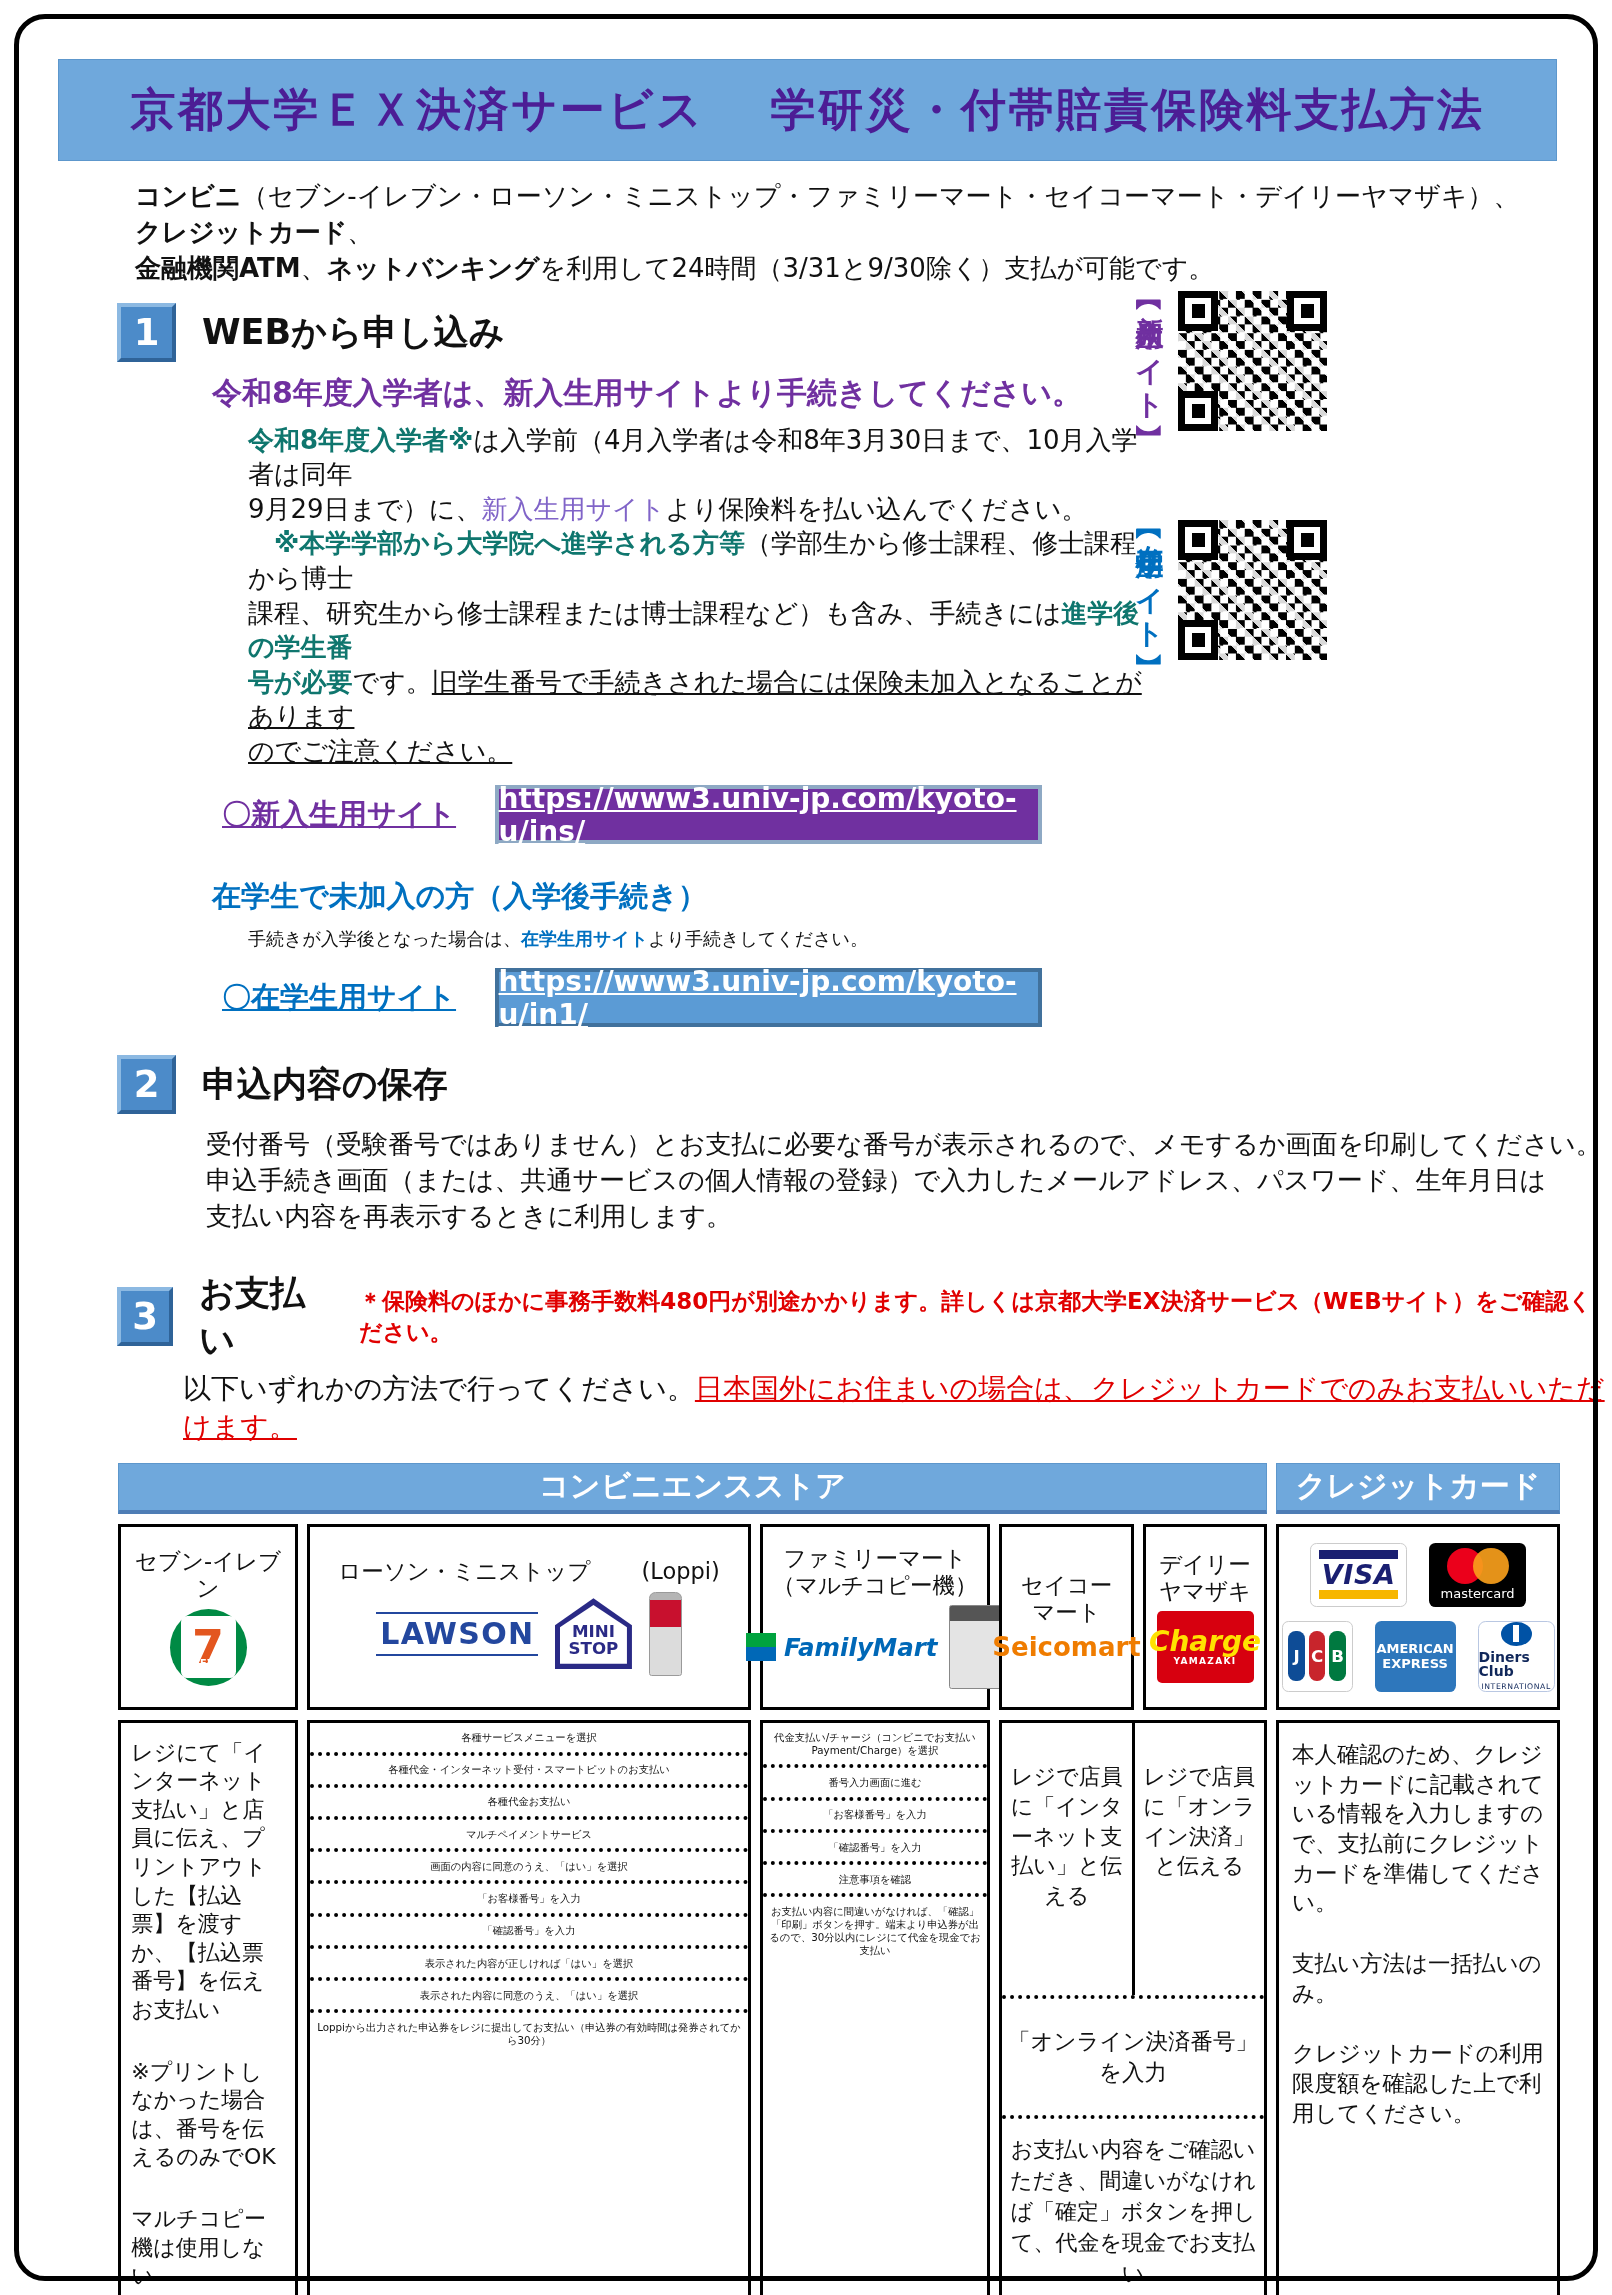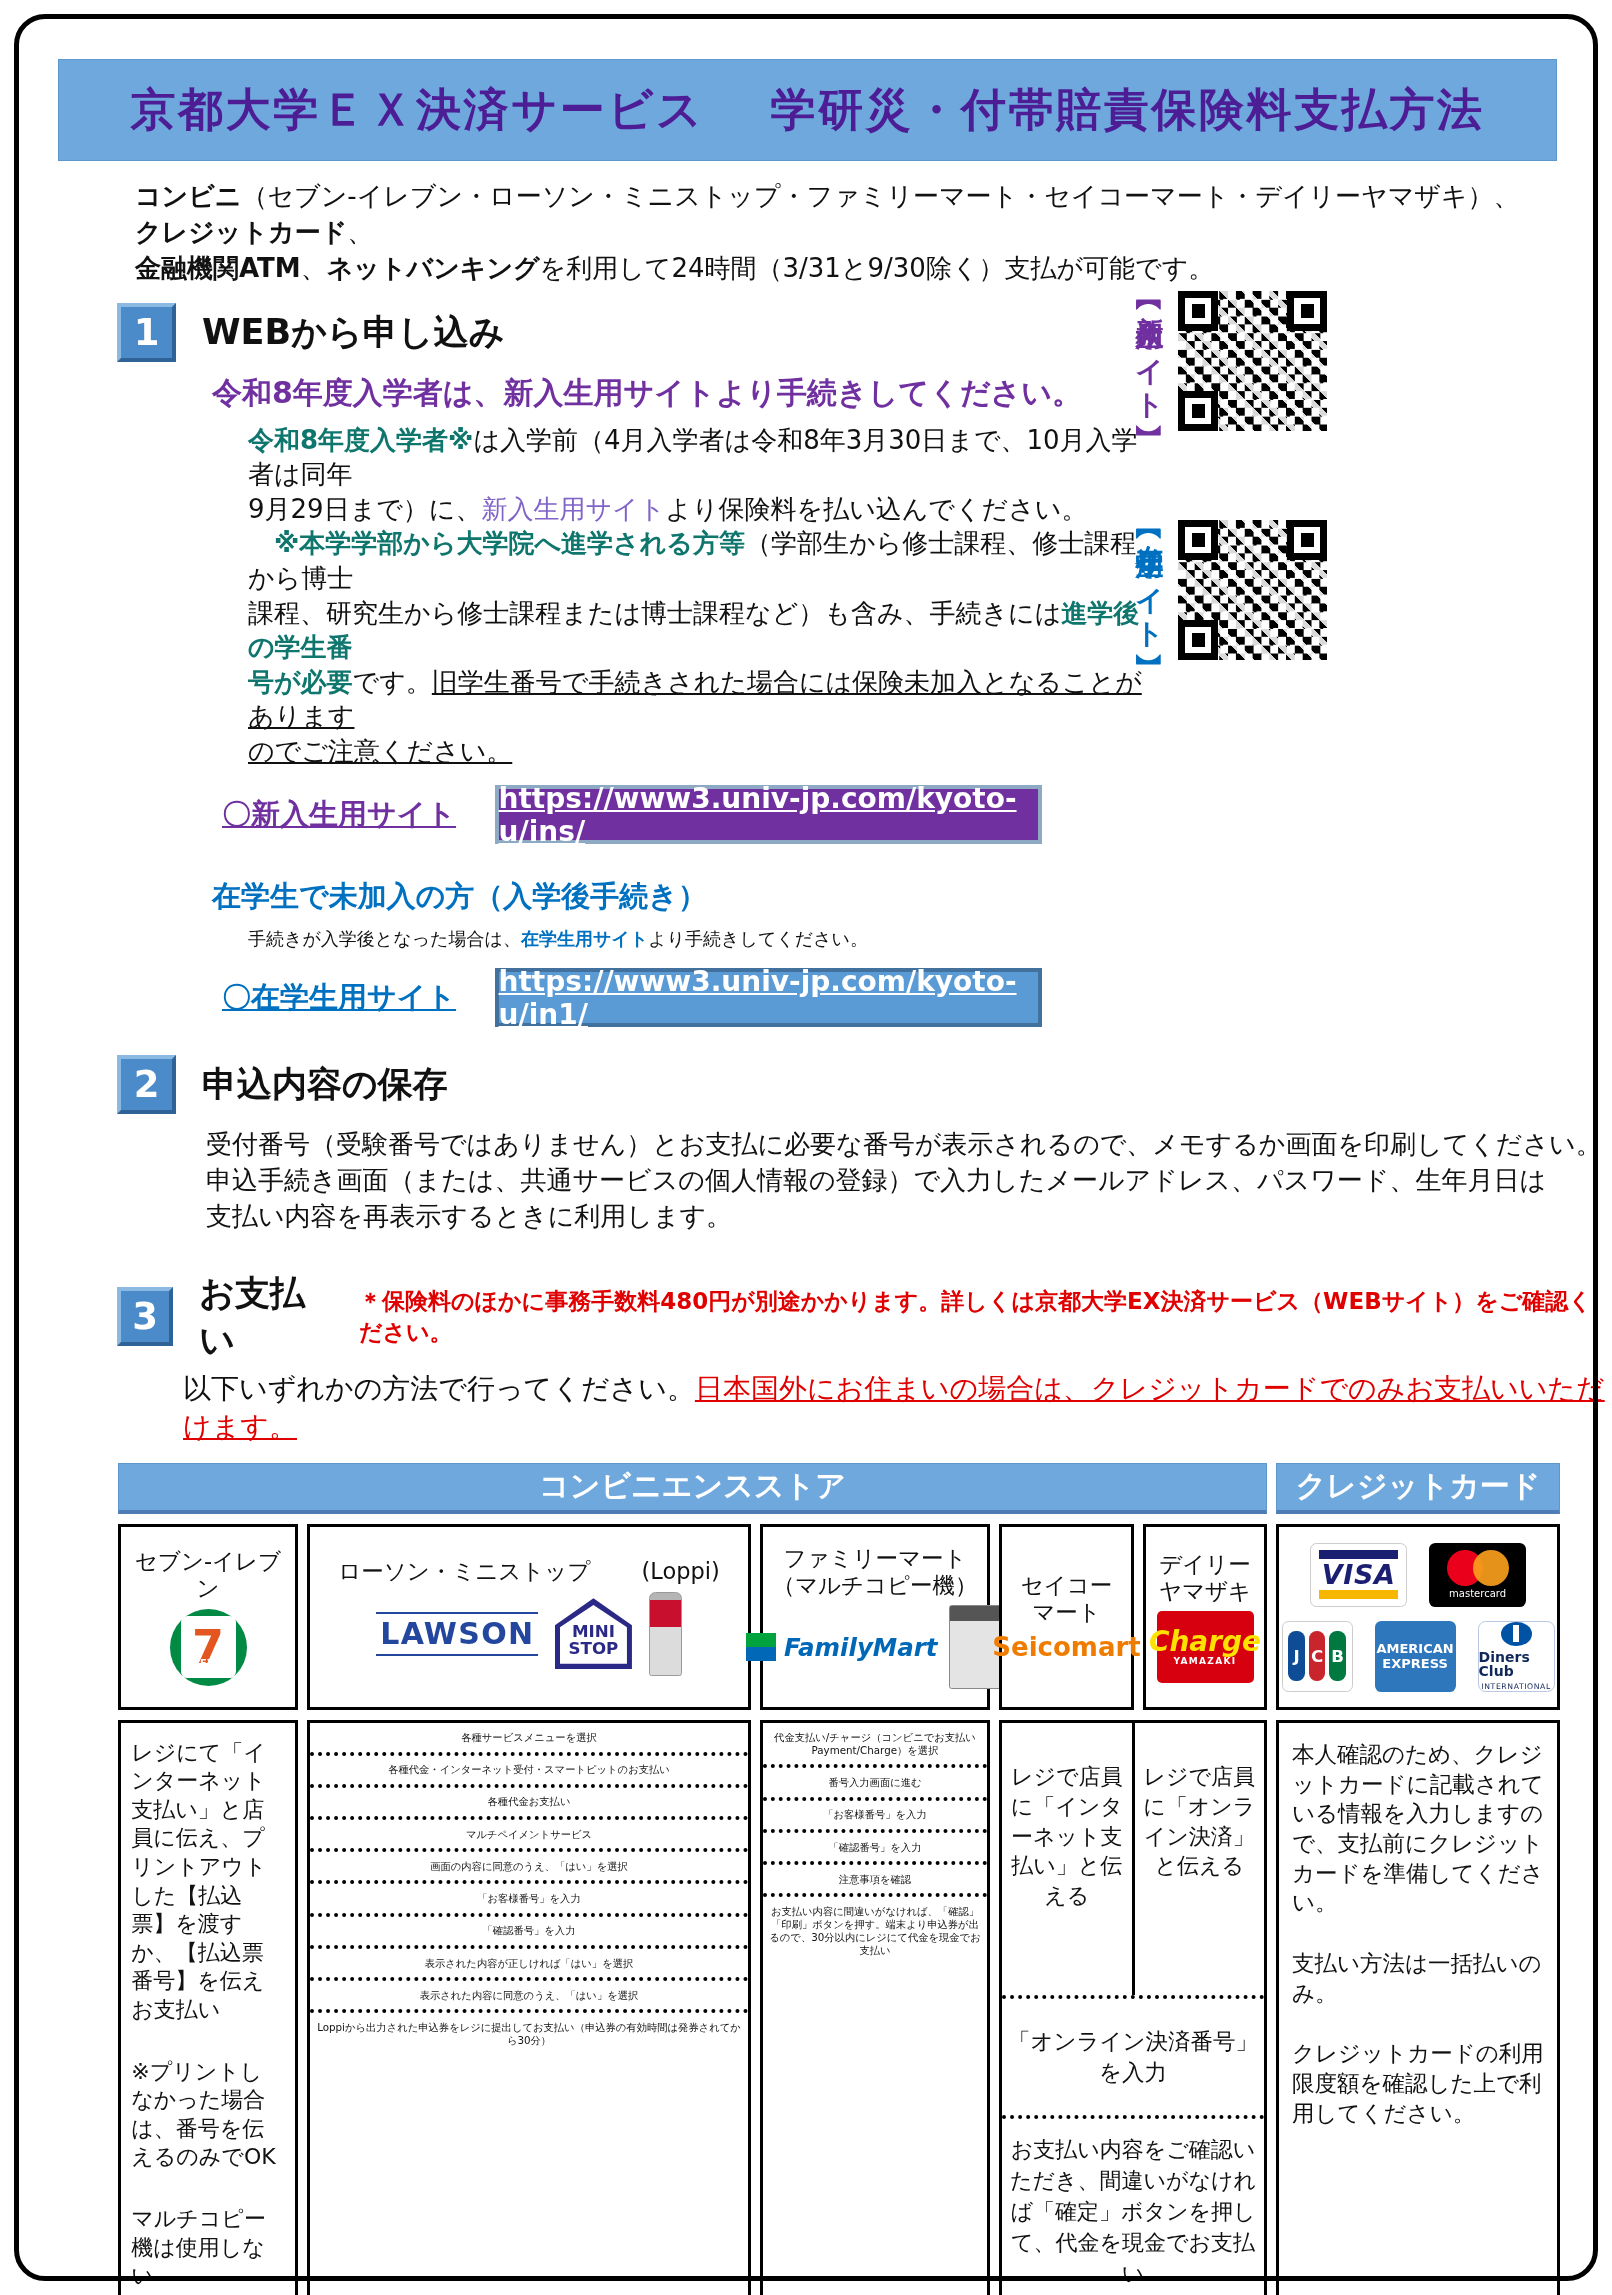--- a/index.html
+++ b/index.html
@@ -126,21 +126,21 @@
   .card { border-radius:6.4px; display:flex; align-items:center; justify-content:center; }
   .visa { width:97px; height:64px; background:#fff; border:1.3px solid #ccc; flex-direction:column; justify-content:space-between; padding:6.4px 7.7px; }
   .visa .bar1 { width:100%; height:9px; background:#1a1f71; }
   .visa .word { color:#1a1f71; font-size:27px; font-weight:bold; font-style:italic; letter-spacing:0.6px; line-height:1; }
   .visa .bar2 { width:100%; height:9px; background:#f7b600; }
   .mc { width:97px; height:64px; background:#000; flex-direction:column; gap:2.6px; }
   .mc .circles { position:relative; width:62px; height:36px; }
   .mc .circles i { position:absolute; width:36px; height:36px; border-radius:50%; }
   .mc .circles .r { left:0; background:#eb001b; }
   .mc .circles .y { right:0; background:#f79e1b; opacity:.92; }
-  .mc .word { color:#fff; font-size:10px; }
+  .mc .word { color:#fff; font-size:13px; }
   .jcb { width:71px; height:71px; background:#fff; border:1.3px solid #ccc; gap:3.9px; }
   .jcb span { width:16.7px; height:50px; border-radius:7.7px; color:#fff; font-weight:bold; font-size:16.7px; display:flex; align-items:center; justify-content:center; }
   .jcb .j { background:#0e4c96; } .jcb .c { background:#c8252c; } .jcb .b { background:#007940; }
   .amex { width:81px; height:71px; background:#2e77bc; color:#fff; font-weight:bold; font-size:13px; text-align:center; line-height:1.2; white-space:pre-wrap; }
   .diners { width:77px; height:71px; background:#fff; border:1.9px solid #b9c7e2; border-radius:7.7px; flex-direction:column; gap:3.9px; }
   .diners .ring { width:31px; height:31px; border-radius:50%; background:#0052a5; position:relative; }
   .diners .ring::after { content:""; position:absolute; top:3.9px; bottom:3.9px; left:12.2px; width:6.4px; background:#fff; }
   .diners .t1 { font-size:14px; color:#10275a; font-weight:bold; line-height:1; }
   .diners .t2 { font-size:7.7px; color:#10275a; letter-spacing:0.6px; }
 </style>

